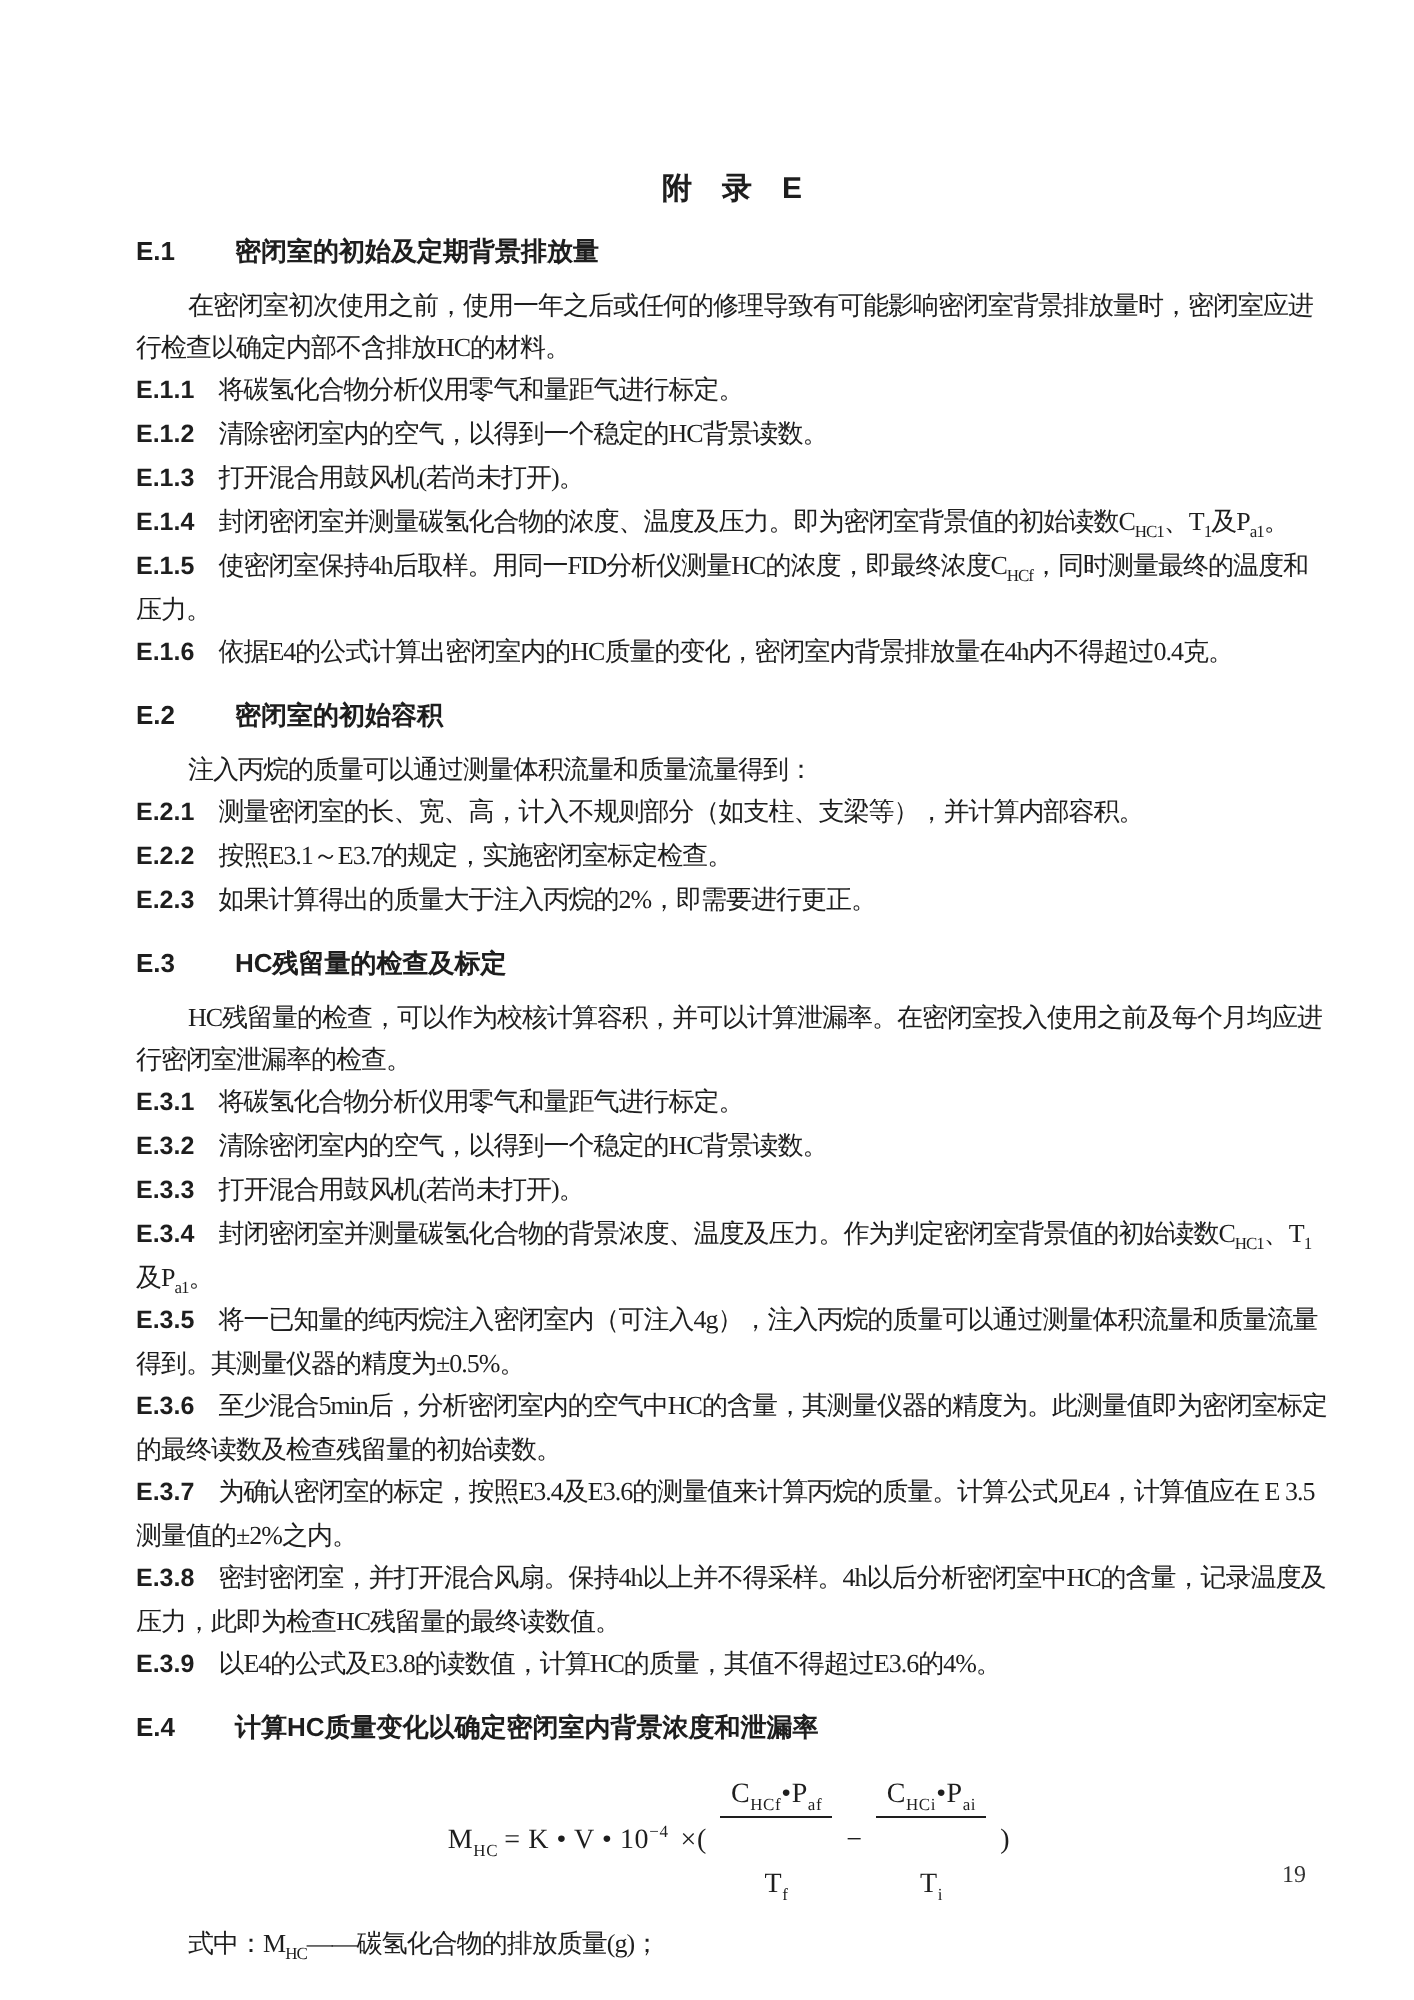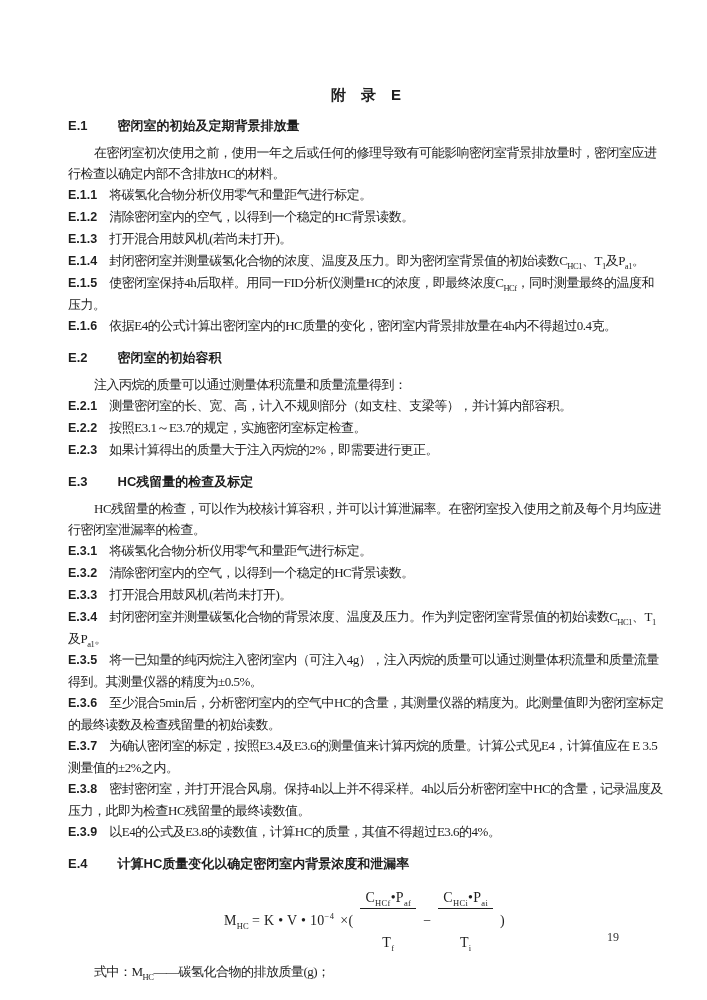--- a/index.html
+++ b/index.html
@@ -13,21 +13,21 @@
   p.intro{text-indent:2em;}
   .lbl{font-family:"Liberation Sans",sans-serif;font-weight:700;font-size:12.5px;margin-right:12px;letter-spacing:0;}
   sub{font-size:8.5px;line-height:0;}
   sup{font-size:8.5px;line-height:0;}
   .formula-row{display:flex;justify-content:center;align-items:center;font-family:"Liberation Serif",serif;font-size:14px;margin:16px 0 10px 0;letter-spacing:0.3px;}
   .frac{display:inline-flex;flex-direction:column;align-items:center;margin:0 4px;gap:24px;}
   .frac .num{border-bottom:1px solid #1e1e1e;padding:0 5px 2px 5px;}
   .frac .den{padding-top:2px;}
   .fop{margin:2px 3px;}
   .legend{text-indent:2em;}
-  .pagenum{position:absolute;right:88px;top:930px;font-family:"Liberation Serif",serif;font-size:12px;color:#333;}
+  .pagenum{position:absolute;right:54px;top:930px;font-family:"Liberation Serif",serif;font-size:12px;color:#333;}
 </style>
 </head>
 <body>
 
 <div class="page">
   <div class="content">
 
     <p class="t1">附　录　E</p>
 
     <div style="margin-top:10px;">

